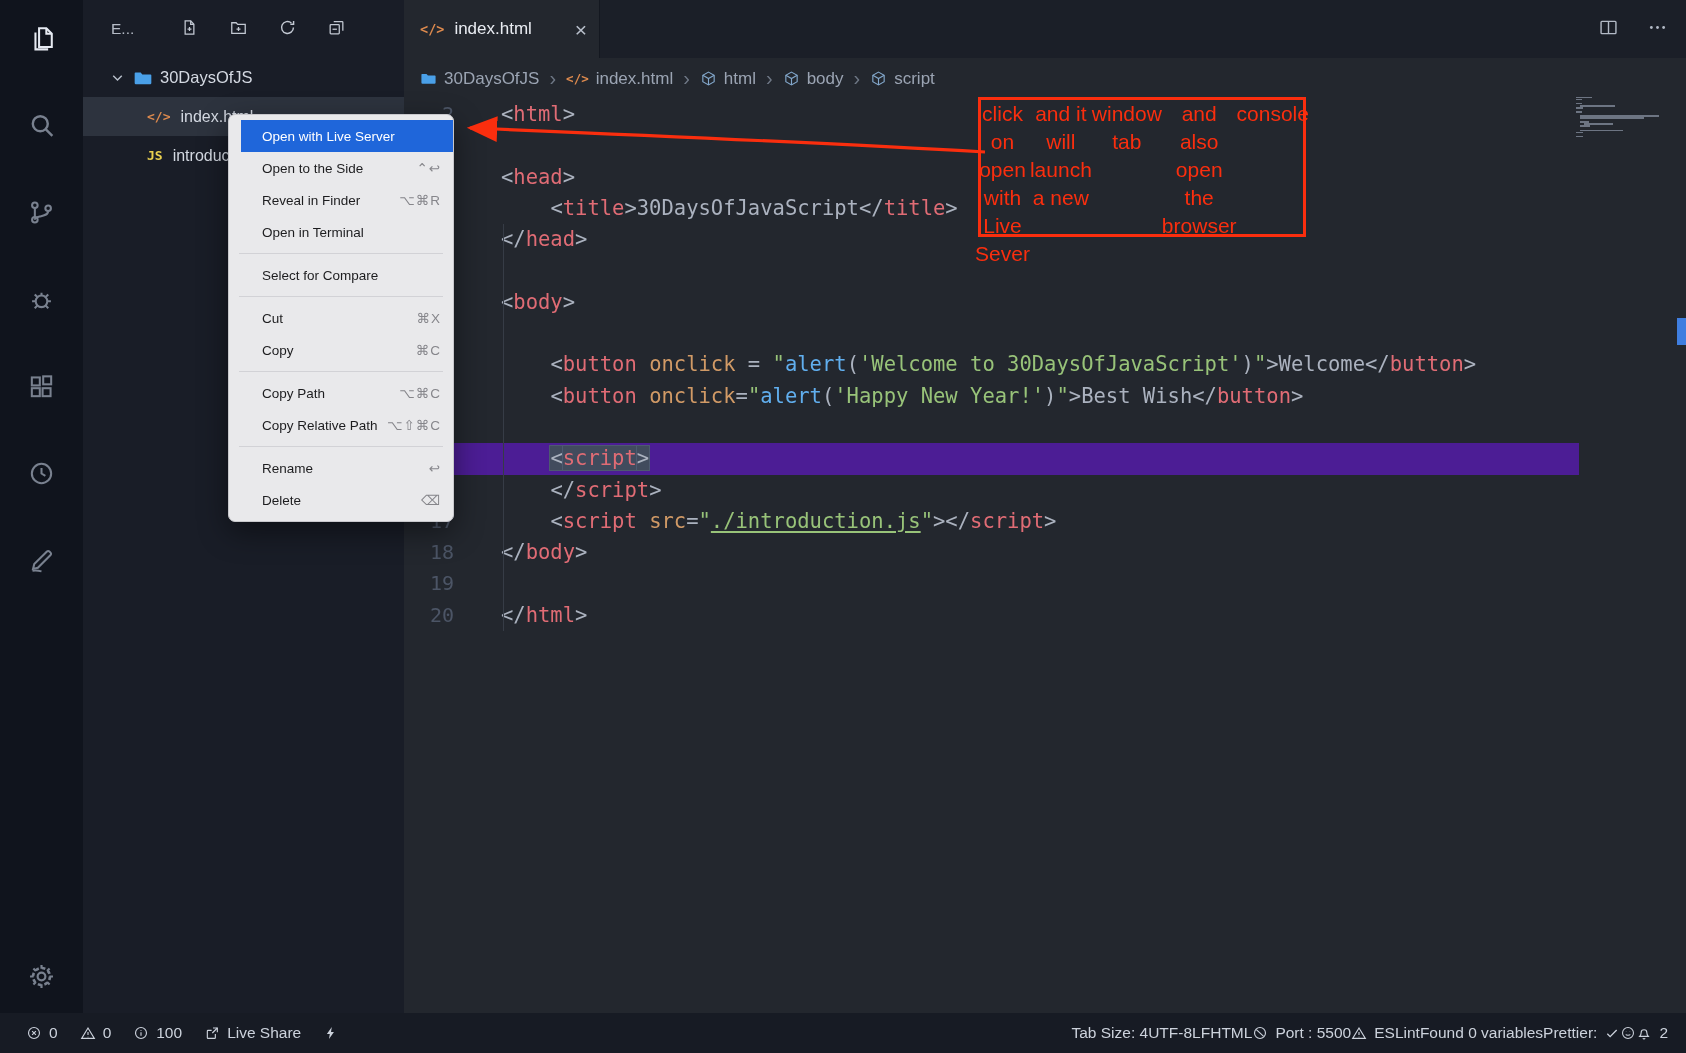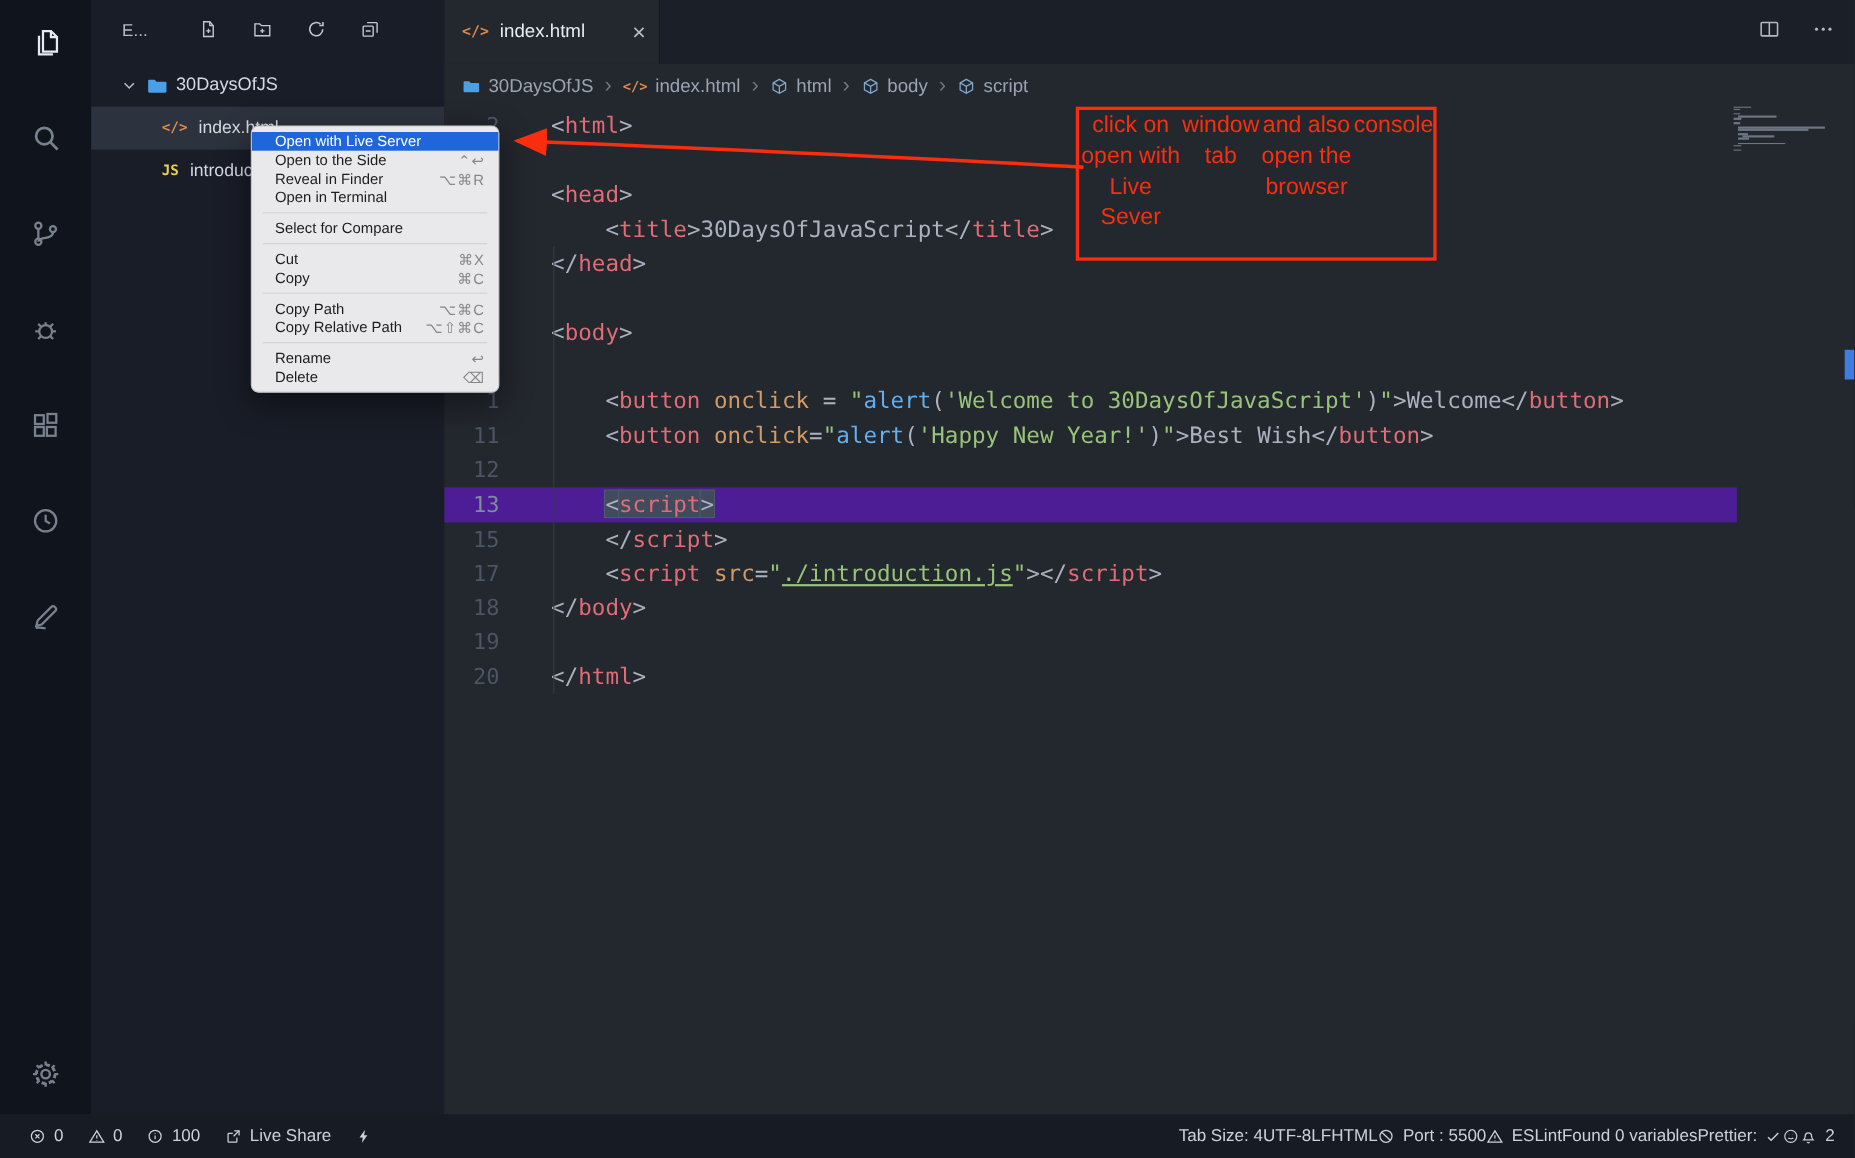--- a/index.html
+++ b/index.html
@@ -65,21 +65,21 @@
              align-items:center;padding:0 18px 0 26px;box-sizing:border-box;color:#ccd2dc;font-size:15.5px;}
   .sb-left{display:flex;align-items:center;gap:22px;}
   .sb-right{margin-left:auto;display:flex;align-items:center;}
   .sb-item{display:flex;align-items:center;gap:7px;cursor:pointer;white-space:nowrap;}
   .sb-item .icon{width:16px;height:16px;}
 
   
   .context-menu{position:absolute;left:228px;top:114px;width:226px;background:#e9e9eb;border:1px solid #c8c8cc;
                 border-radius:7px;box-shadow:0 10px 30px rgba(0,0,0,.45);padding:5px 0;z-index:50;
                 font-size:13.5px;color:#1d1d1f;box-sizing:border-box;}
-  .cm-item{height:17px;display:flex;align-items:center;padding:0 12px 0 21px;cursor:pointer;}
+  .cm-item{height:32px;display:flex;align-items:center;padding:0 12px 0 21px;cursor:pointer;margin-left:12px;}
   .cm-item.hl{background:#1f66da;color:#fff;}
   .cm-shortcut{margin-left:auto;color:#86868b;letter-spacing:1px;}
   .cm-sep{height:1px;background:#d2d2d6;margin:5px 10px;}
 
   
   .annotation-box{position:absolute;left:978px;top:97px;width:328px;height:140px;border:3px solid #fa2e0e;
                   box-sizing:border-box;z-index:40;display:flex;flex-direction:row;justify-content:center;
                   text-align:center;color:#fa2e0e;}
   .an-line{font-size:21px;line-height:28px;}
   .arrow-overlay{position:absolute;left:0;top:0;z-index:60;pointer-events:none;}
@@ -549,20 +549,21 @@
         <span class="cm-shortcut">↩</span>
       </div>
       <div class="cm-item">
         <span class="cm-label">Delete</span>
         <span class="cm-shortcut">⌫</span>
       </div>
     </div>
 
   <div class="annotation-box" id="annotation">
       <div class="an-line">click on open with Live Sever</div>
+      <div class="an-line">and it will launch a new</div>
       <div class="an-line">window tab</div>
       <div class="an-line">and also open the browser</div>
       <div class="an-line">console</div>
     </div>
 
   <svg class="arrow-overlay" width="1686" height="1053">
     <defs>
       <marker id="ah" markerWidth="10" markerHeight="9" refX="8.5" refY="4" orient="auto">
         <path d="M0 0L9.5 4L0 8z" fill="#fa2e0e"></path>
       </marker>

